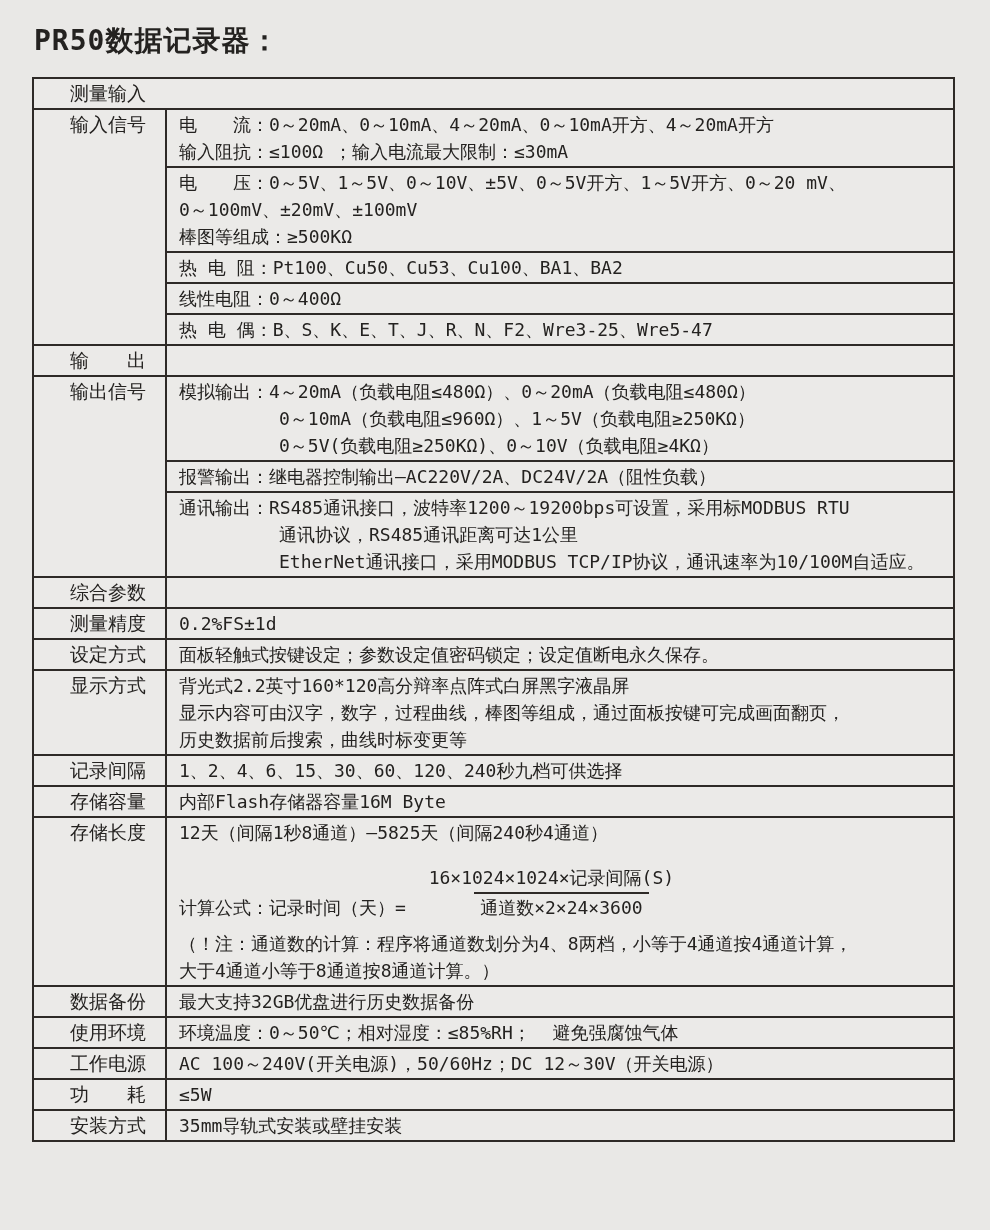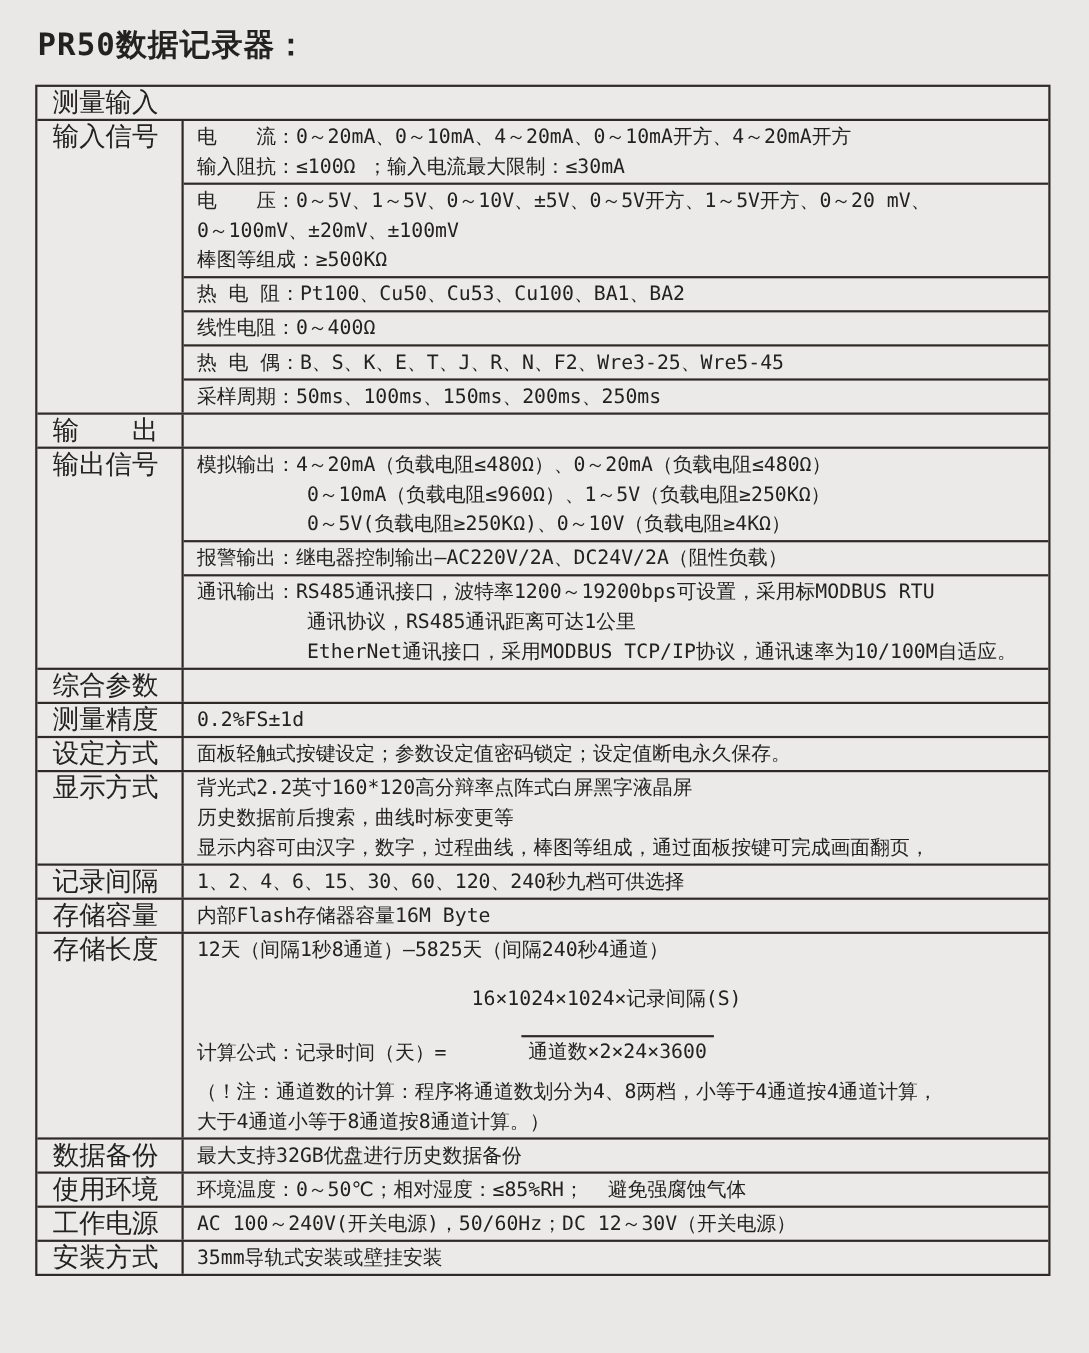--- a/index.html
+++ b/index.html
@@ -24,34 +24,34 @@
     position:absolute;left:32px;top:77px;width:923px;
     box-sizing:border-box;
     border:2px solid var(--border);
     background:var(--table-bg);
   }
   .spec-row{display:flex;align-items:stretch;}
   .spec-row + .spec-row{border-top:2px solid var(--border);}
   .label-cell{
     flex:0 0 133px;width:133px;box-sizing:border-box;
     border-right:2px solid var(--border);
-    padding:1px 2px 1px 14px;
-    font-size:24px;line-height:27px;white-space:pre;
+    padding:1px 2px 1px 36px;
+    font-size:19px;line-height:27px;white-space:pre;
   }
   .spec-row.full-span .label-cell{flex:1;border-right:none;}
   .value-cell{flex:1;display:flex;flex-direction:column;min-width:0;}
   .sub-cell{padding:1px 2px 1px 12px;}
   .sub-cell + .sub-cell{border-top:2px solid var(--border);}
   .line{font-size:18px;line-height:27px;white-space:pre;}
   .line.indent{padding-left:100px;}
   .spacer-lg{height:18px;}
   .spacer-sm{height:8px;}
   .formula-line{display:flex;align-items:flex-end;font-size:18px;margin:2px 0;white-space:pre;}
   .frac{display:inline-flex;flex-direction:column;align-items:center;margin-left:6px;}
-  .frac .num{line-height:24px;padding:0 6px 20px;font-size:18px;white-space:pre;}
+  .frac .num{line-height:24px;padding:0 6px 2px;font-size:18px;white-space:pre;}
   .frac .den{line-height:24px;padding:2px 6px 0;font-size:18px;white-space:pre;border-top:2px solid var(--border);margin-left:20px;}
 </style>
 </head>
 <body>
 
 <div class="page-title">PR50数据记录器：</div>
 <div class="spec-table">
     <div class="spec-row full-span">
       <div class="label-cell">测量输入</div>
     </div>
@@ -67,24 +67,21 @@
           <div class="line">0～100mV、±20mV、±100mV</div>
           <div class="line">棒图等组成：≥500KΩ</div>
         </div>
         <div class="sub-cell">
           <div class="line">热 电 阻：Pt100、Cu50、Cu53、Cu100、BA1、BA2</div>
         </div>
         <div class="sub-cell">
           <div class="line">线性电阻：0～400Ω</div>
         </div>
         <div class="sub-cell">
-          <div class="line">热 电 偶：B、S、K、E、T、J、R、N、F2、Wre3-25、Wre5-45</div>
-        </div>
-        <div class="sub-cell">
-          <div class="line">采样周期：50ms、100ms、150ms、200ms、250ms</div>
+          <div class="line">热 电 偶：B、S、K、E、T、J、R、N、F2、Wre3-25、Wre5-47</div>
         </div>
       </div>
     </div>
     <div class="spec-row">
       <div class="label-cell">输　　出</div>
       <div class="value-cell"></div>
     </div>
     <div class="spec-row">
       <div class="label-cell">输出信号</div>
       <div class="value-cell">
@@ -121,22 +118,22 @@
         <div class="sub-cell">
           <div class="line">面板轻触式按键设定；参数设定值密码锁定；设定值断电永久保存。</div>
         </div>
       </div>
     </div>
     <div class="spec-row">
       <div class="label-cell">显示方式</div>
       <div class="value-cell">
         <div class="sub-cell">
           <div class="line">背光式2.2英寸160*120高分辩率点阵式白屏黑字液晶屏</div>
+          <div class="line">显示内容可由汉字，数字，过程曲线，棒图等组成，通过面板按键可完成画面翻页，</div>
           <div class="line">历史数据前后搜索，曲线时标变更等</div>
-          <div class="line">显示内容可由汉字，数字，过程曲线，棒图等组成，通过面板按键可完成画面翻页，</div>
         </div>
       </div>
     </div>
     <div class="spec-row">
       <div class="label-cell">记录间隔</div>
       <div class="value-cell">
         <div class="sub-cell">
           <div class="line">1、2、4、6、15、30、60、120、240秒九档可供选择</div>
         </div>
       </div>
@@ -180,20 +177,28 @@
     </div>
     <div class="spec-row">
       <div class="label-cell">工作电源</div>
       <div class="value-cell">
         <div class="sub-cell">
           <div class="line">AC 100～240V(开关电源)，50/60Hz；DC 12～30V（开关电源）</div>
         </div>
       </div>
     </div>
     <div class="spec-row">
+      <div class="label-cell">功　　耗</div>
+      <div class="value-cell">
+        <div class="sub-cell">
+          <div class="line">≤5W</div>
+        </div>
+      </div>
+    </div>
+    <div class="spec-row">
       <div class="label-cell">安装方式</div>
       <div class="value-cell">
         <div class="sub-cell">
           <div class="line">35mm导轨式安装或壁挂安装</div>
         </div>
       </div>
     </div>
   </div>
 
 </body></html>

